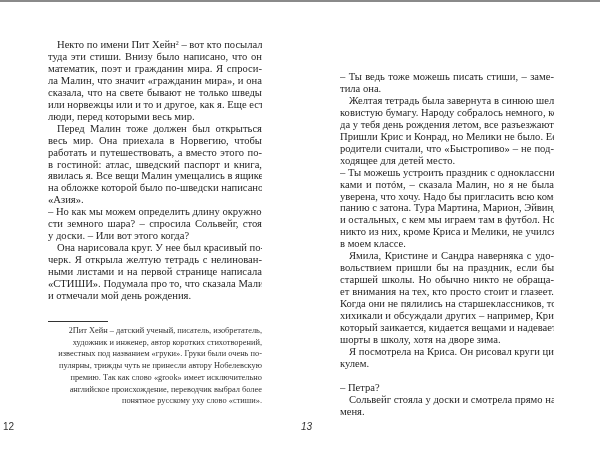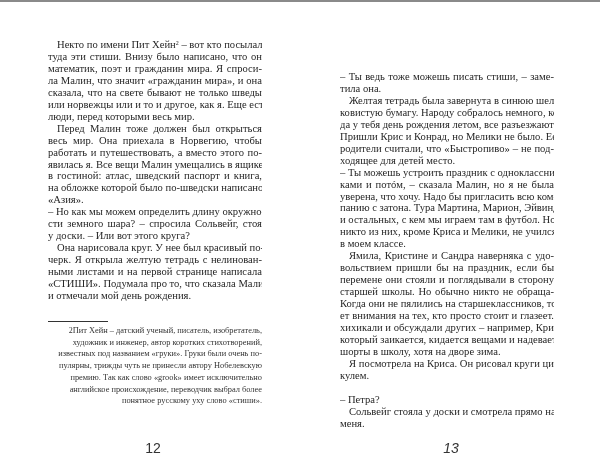--- a/index.html
+++ b/index.html
@@ -12,21 +12,21 @@
   .left .text { left:48px; top:39px; width:214px; }
   .right .text { left:40px; top:39px; width:214px;margin-top:32px; }
   .text p { margin:0; text-indent:0; white-space:nowrap; text-align:justify; text-align-last:justify; overflow:hidden; }
   .text p.last { text-align-last:left; }
   .text p.ind { padding-left:9px; }
   .gap { height:11.95px; }
   .fnrule { position:absolute; left:48px; top:321px; width:60px; height:1px; background:#333; }
   .footnote { position:absolute; left:48px; top:325px; width:214px; font-family:"Liberation Serif", "DejaVu Serif", serif; font-size:8.4px; line-height:11.7px; color:#333; }
   .footnote p { margin:0; white-space:nowrap;text-align:right; }
   .fnmark { display:inline-block; width:16px; font-size:8px; }
-  .pagenum { position:absolute; top:440px; width:300px; text-align:center; font-family:"Liberation Sans", "DejaVu Sans", sans-serif; font-size:14px; color:#333; }
+  .pagenum { position:absolute; top:421px; width:300px; text-align:left; font-family:"Liberation Sans", "DejaVu Sans", sans-serif; font-size:10px; color:#333; }
   .left .pagenum { left:3px; }
   .right .pagenum { left:1px;font-style:italic; }
   sup { font-size:6px; vertical-align:top; position:relative; top:-1px; }
 </style>
 </head>
 <body>
 
 <div class="topbar"></div>
 
 <div class="page left">
@@ -34,27 +34,27 @@
       <p class="ind"><span>Некто по имени Пит Хейн</span><sup>2</sup><span> – вот кто посылал</span></p>
       <p class=""><span>туда эти стиши. Внизу было написано, что он</span></p>
       <p class=""><span>математик, поэт и гражданин мира. Я спроси-</span></p>
       <p class=""><span>ла Малин, что значит «гражданин мира», и она</span></p>
       <p class=""><span>сказала, что на свете бывают не только шведы</span></p>
       <p class=""><span>или норвежцы или и то и другое, как я. Еще есть</span></p>
       <p class="last"><span>люди, перед которыми весь мир.</span></p>
       <p class="ind"><span>Перед Малин тоже должен был открыться</span></p>
       <p class=""><span>весь мир. Она приехала в Норвегию, чтобы</span></p>
       <p class=""><span>работать и путешествовать, а вместо этого по-</span></p>
+      <p class=""><span>в гостиной: атлас, шведский паспорт и книга,</span></p>
       <p class=""><span>явилась я. Все вещи Малин умещались в ящике</span></p>
-      <p class=""><span>в гостиной: атлас, шведский паспорт и книга,</span></p>
       <p class=""><span>на обложке которой было по-шведски написано</span></p>
       <p class="last"><span>«Азия».</span></p>
       <p class=""><span>– Но как мы можем определить длину окружно-</span></p>
       <p class=""><span>сти земного шара? – спросила Сольвейг, стоя</span></p>
-      <p class="last"><span>у доски. – Или вот этого круга?</span></p>
+      <p class="last"><span>у доски. – Или вот этого когда?</span></p>
       <p class="ind"><span>Она нарисовала круг. У нее был красивый по-</span></p>
       <p class=""><span>черк. Я открыла желтую тетрадь с нелинован-</span></p>
       <p class=""><span>ными листами и на первой странице написала</span></p>
       <p class=""><span>«СТИШИ». Подумала про то, что сказала Малин,</span></p>
       <p class="last"><span>и отмечали мой день рождения.</span></p>
     </div>
   <div class="fnrule"></div>
   <div class="footnote" id="left-footnote">
       <p><span class="fnmark">2</span><span>Пит Хейн – датский ученый, писатель, изобретатель,</span></p>
       <p><span>художник и инженер, автор коротких стихотворений,</span></p>
@@ -79,24 +79,23 @@
       <p class="last"><span>ходящее для детей место.</span></p>
       <p class=""><span>– Ты можешь устроить праздник с одноклассни-</span></p>
       <p class=""><span>ками и потóм, – сказала Малин, но я не была</span></p>
       <p class=""><span>уверена, что хочу. Надо бы пригласить всю ком-</span></p>
       <p class=""><span>панию с затона. Тура Мартина, Марион, Эйвинда</span></p>
       <p class=""><span>и остальных, с кем мы играем там в футбол. Но</span></p>
       <p class=""><span>никто из них, кроме Криса и Мелики, не учился</span></p>
       <p class="last"><span>в моем классе.</span></p>
       <p class="ind"><span>Ямила, Кристине и Сандра наверняка с удо-</span></p>
       <p class=""><span>вольствием пришли бы на праздник, если бы</span></p>
-      <p class=""><span>перемене они стояли и поглядывали в сторону</span></p>
       <p class=""><span>старшей школы. Но обычно никто не обраща-</span></p>
+      <p class=""><span>ет внимания на тех, кто просто стоит и глазеет.</span></p>
       <p class=""><span>Когда они не пялились на старшеклассников, то</span></p>
-      <p class=""><span>ет внимания на тех, кто просто стоит и глазеет.</span></p>
       <p class=""><span>хихикали и обсуждали других – например, Криса,</span></p>
       <p class=""><span>который заикается, кидается вещами и надевает</span></p>
       <p class="last"><span>шорты в школу, хотя на дворе зима.</span></p>
       <p class="ind"><span>Я посмотрела на Криса. Он рисовал круги цир-</span></p>
       <p class="last"><span>кулем.</span></p>
       <div class="gap"></div>
       <p class="last"><span>– Петра?</span></p>
       <p class="ind"><span>Сольвейг стояла у доски и смотрела прямо на</span></p>
       <p class="last"><span>меня.</span></p>
     </div>

